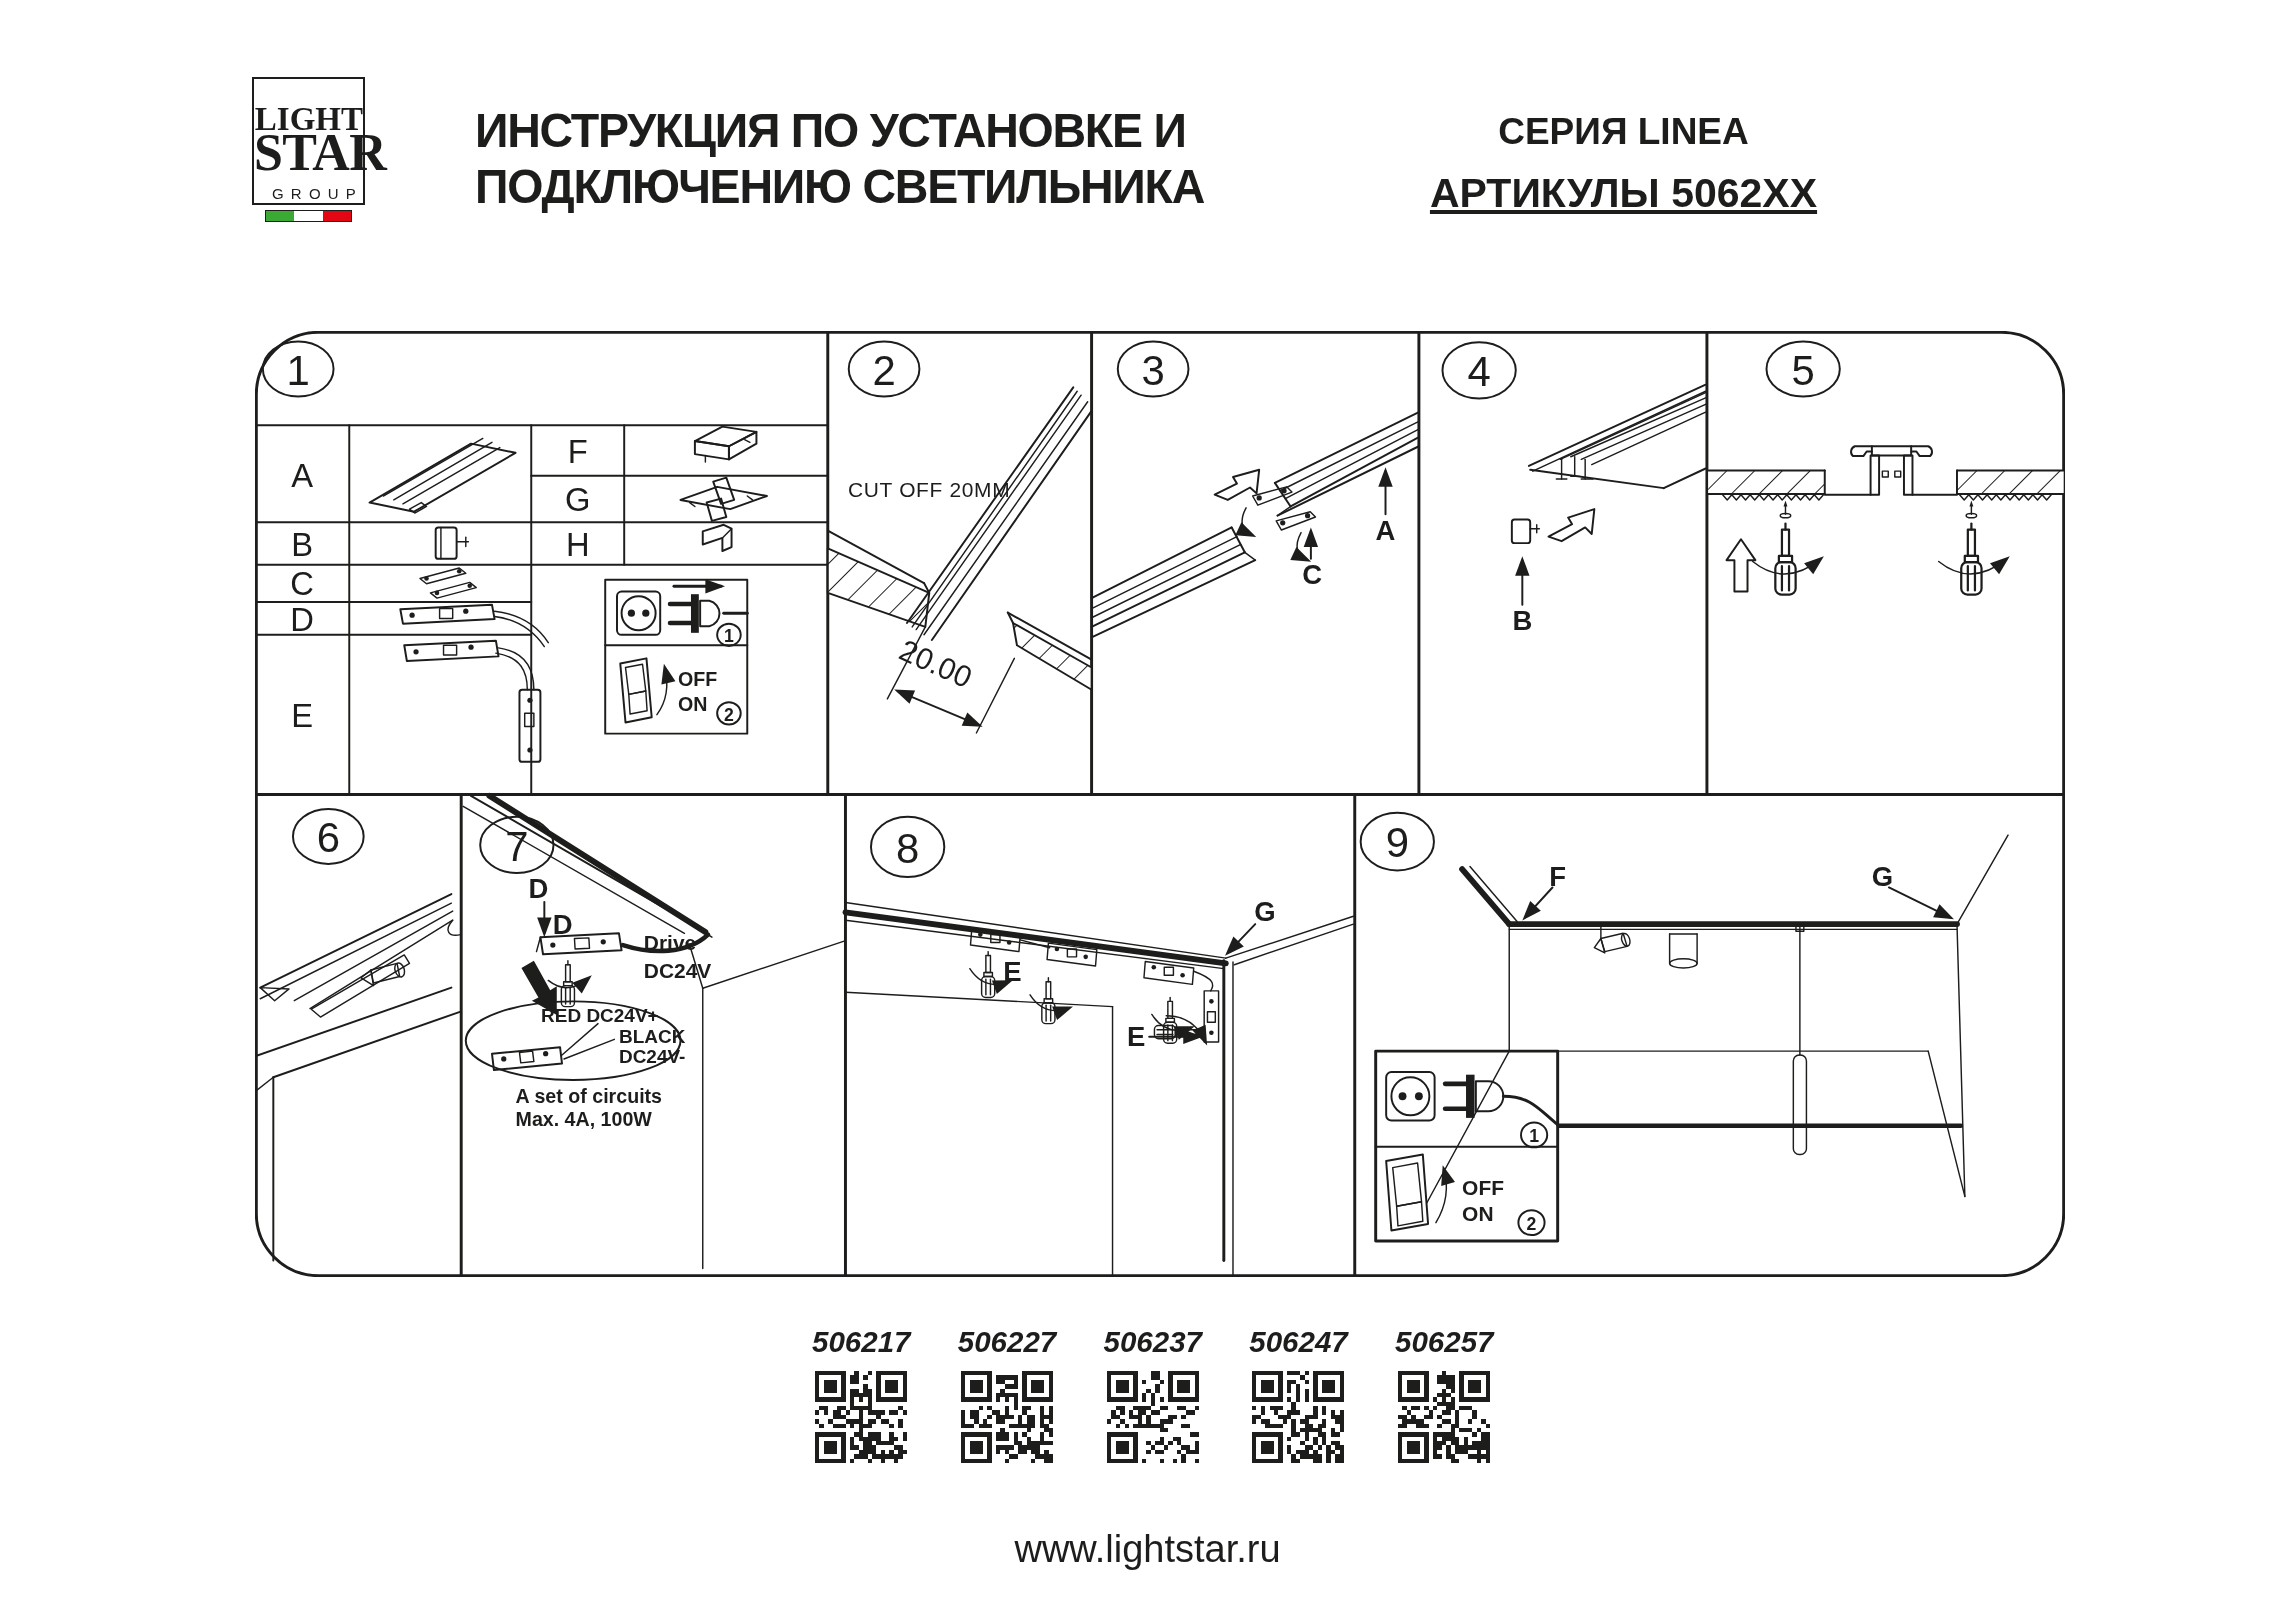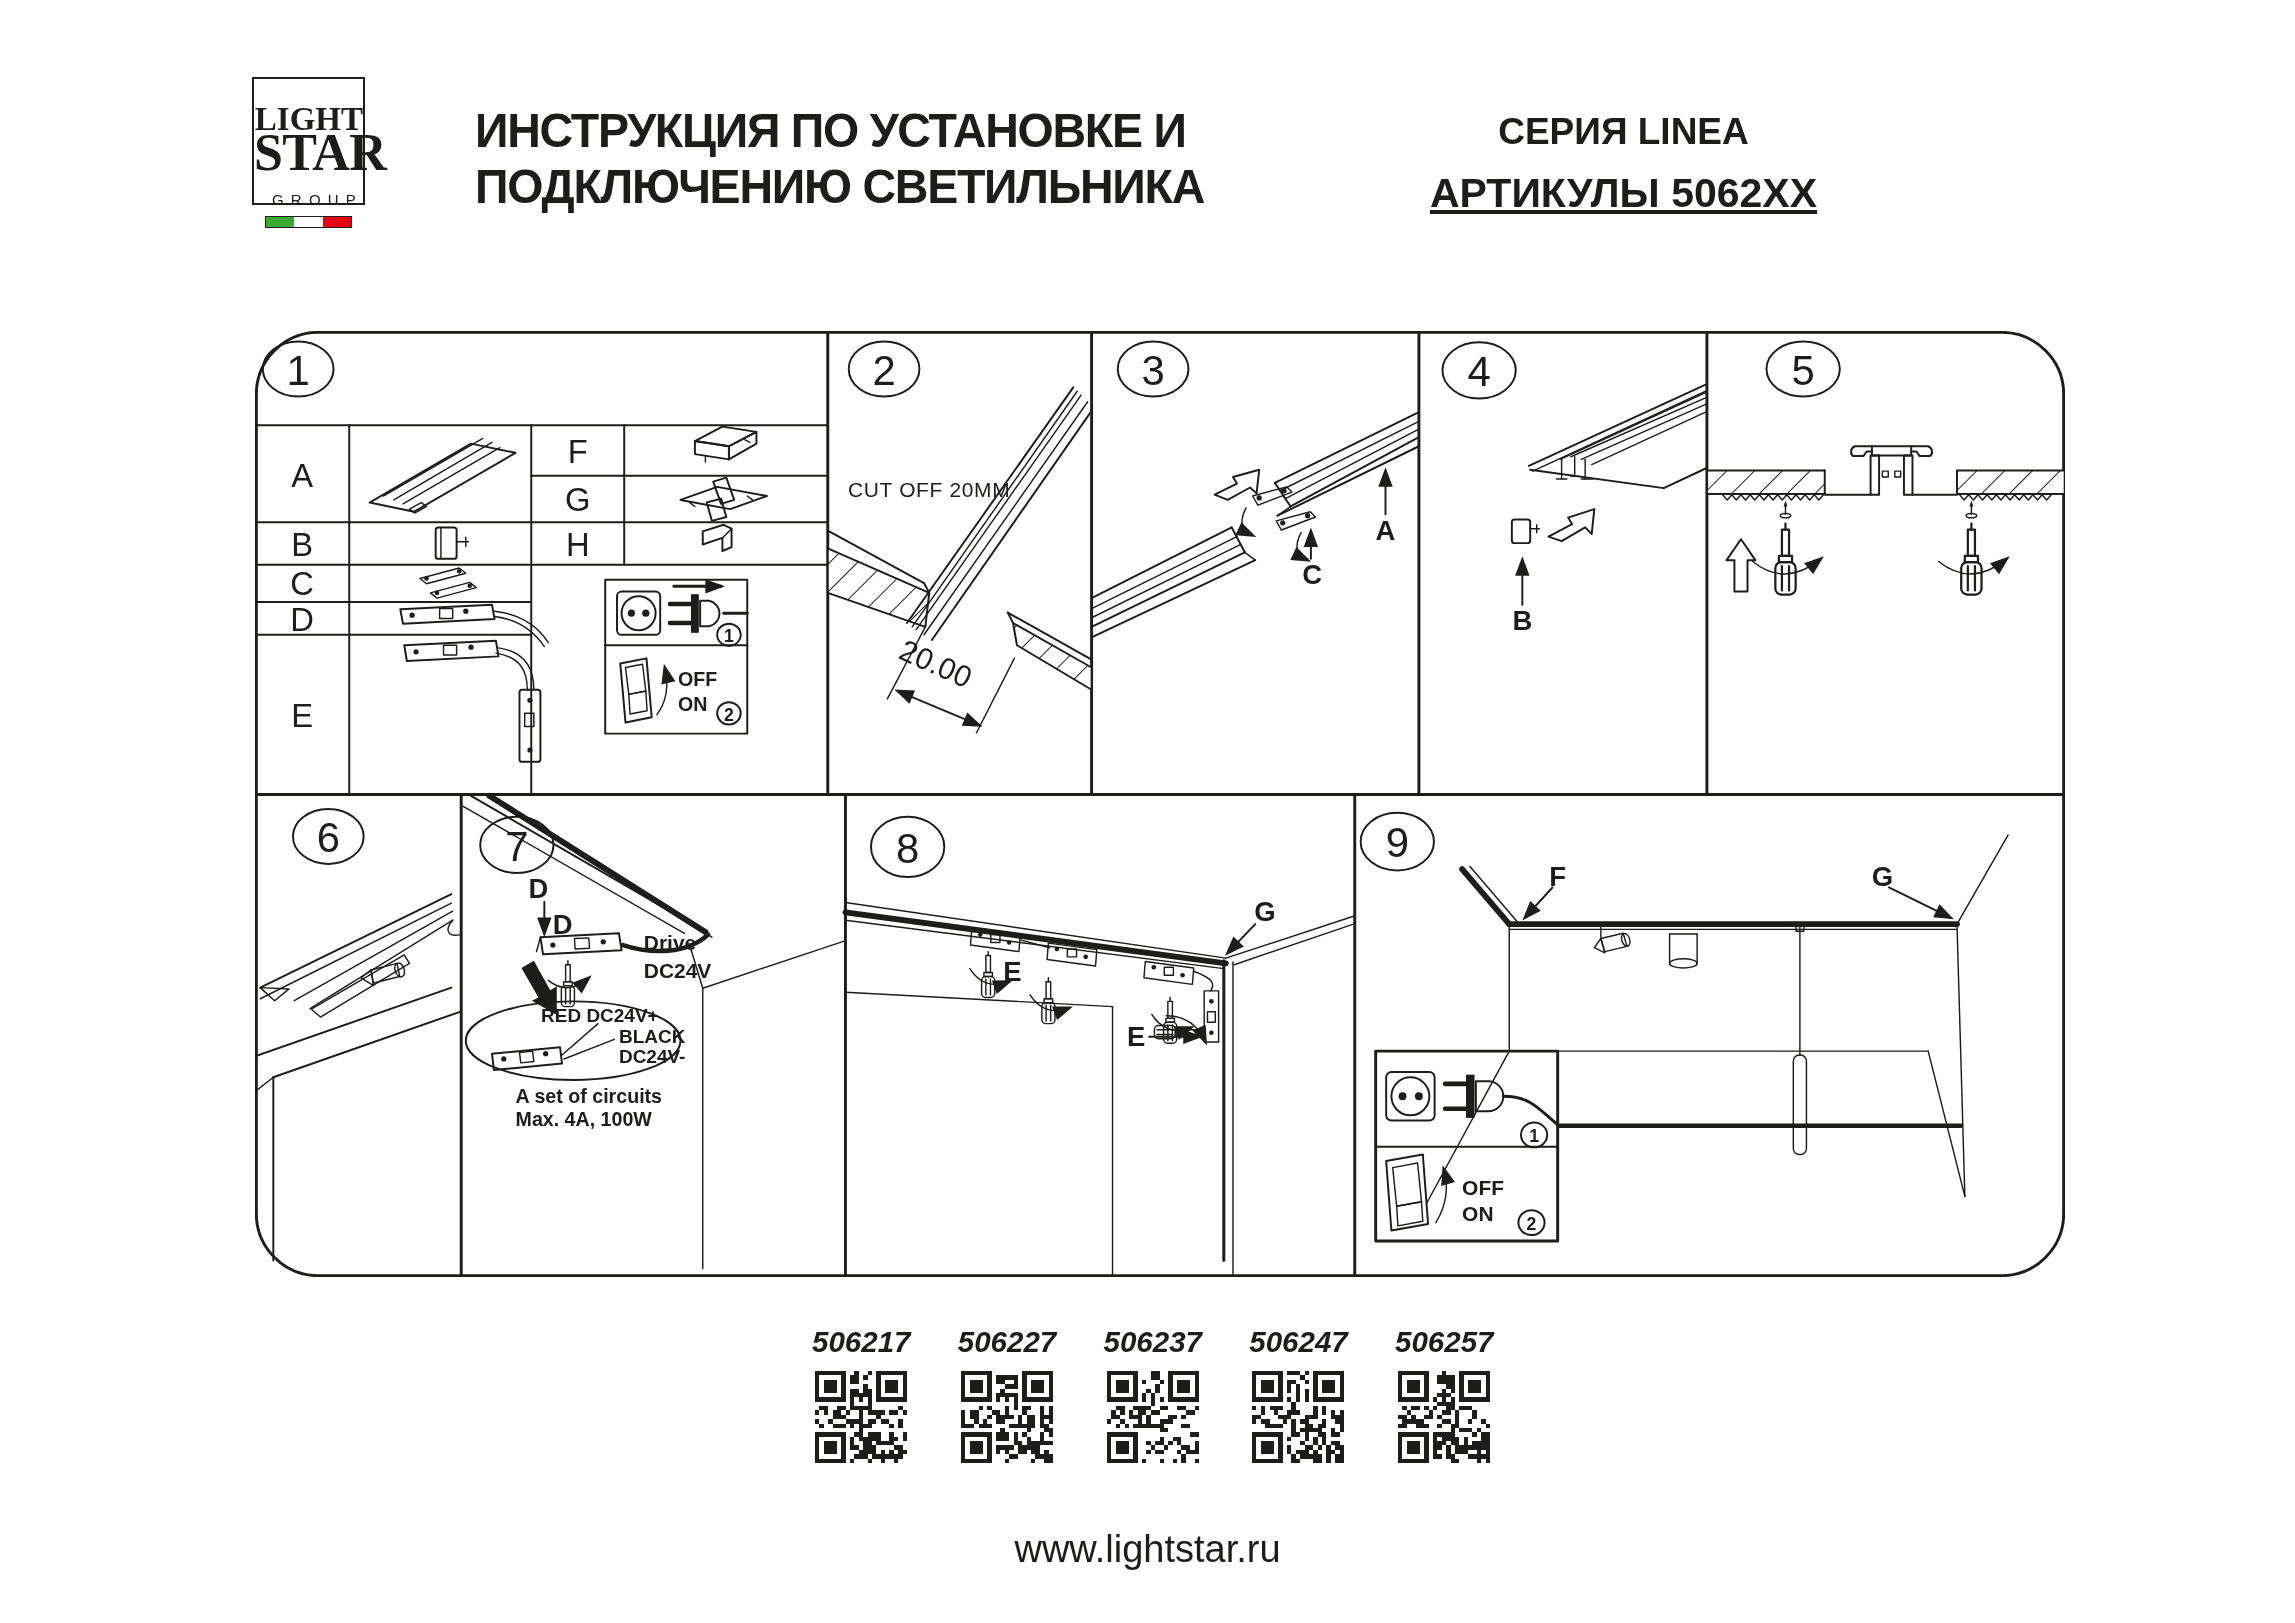--- a/index.html
+++ b/index.html
@@ -4,21 +4,21 @@
 <style>
   :root{ --ink:#1d1d1b; --flag-green:#3aaa35; --flag-white:#ffffff; --flag-red:#e30613; }
   html,body{margin:0;padding:0;background:#fff;}
   .page{position:relative;width:2295px;height:1623px;background:#fff;overflow:hidden;
         font-family:"Liberation Sans",sans-serif;color:var(--ink);}
   
   .logo{position:absolute;left:252px;top:77px;width:113px;height:128px;border:2px solid var(--ink);
         box-sizing:border-box;text-align:right;}
   .logo-light{margin-top:25px;font-family:"Liberation Serif",serif;font-weight:700;font-size:33px;line-height:30px;letter-spacing:0px;}
   .logo-star{font-family:"Liberation Serif",serif;font-weight:700;font-size:52px;line-height:38px;letter-spacing:-0.7px;}
-  .logo-group{margin-top:19px;font-size:15px;letter-spacing:7.2px;text-indent:7.2px;font-weight:400;}
+  .logo-group{margin-top:13px;font-size:15px;letter-spacing:7.2px;text-indent:7.2px;font-weight:400;}
   .flag{display:flex;width:85px;height:9.8px;margin:7.9px auto 0;border:1.3px solid var(--ink);}
   .flag>div{flex:1;}
   .flag .g{background:var(--flag-green);} .flag .w{background:var(--flag-white);} .flag .r{background:var(--flag-red);}
   .title{position:absolute;left:475px;top:103px;width:799px;font-weight:700;font-size:48px;
          line-height:56px;letter-spacing:-1.3px;transform:scaleX(.97);transform-origin:left top;}
   .right-title{position:absolute;left:1401px;top:112px;width:445px;text-align:center;}
   .series{font-weight:700;font-size:37px;line-height:39px;}
   .articles{font-weight:700;font-size:41px;line-height:43px;margin-top:21px;text-decoration:underline;}
   
   .qr-row{position:absolute;left:812px;top:1325px;width:681px;display:flex;justify-content:space-between;}

